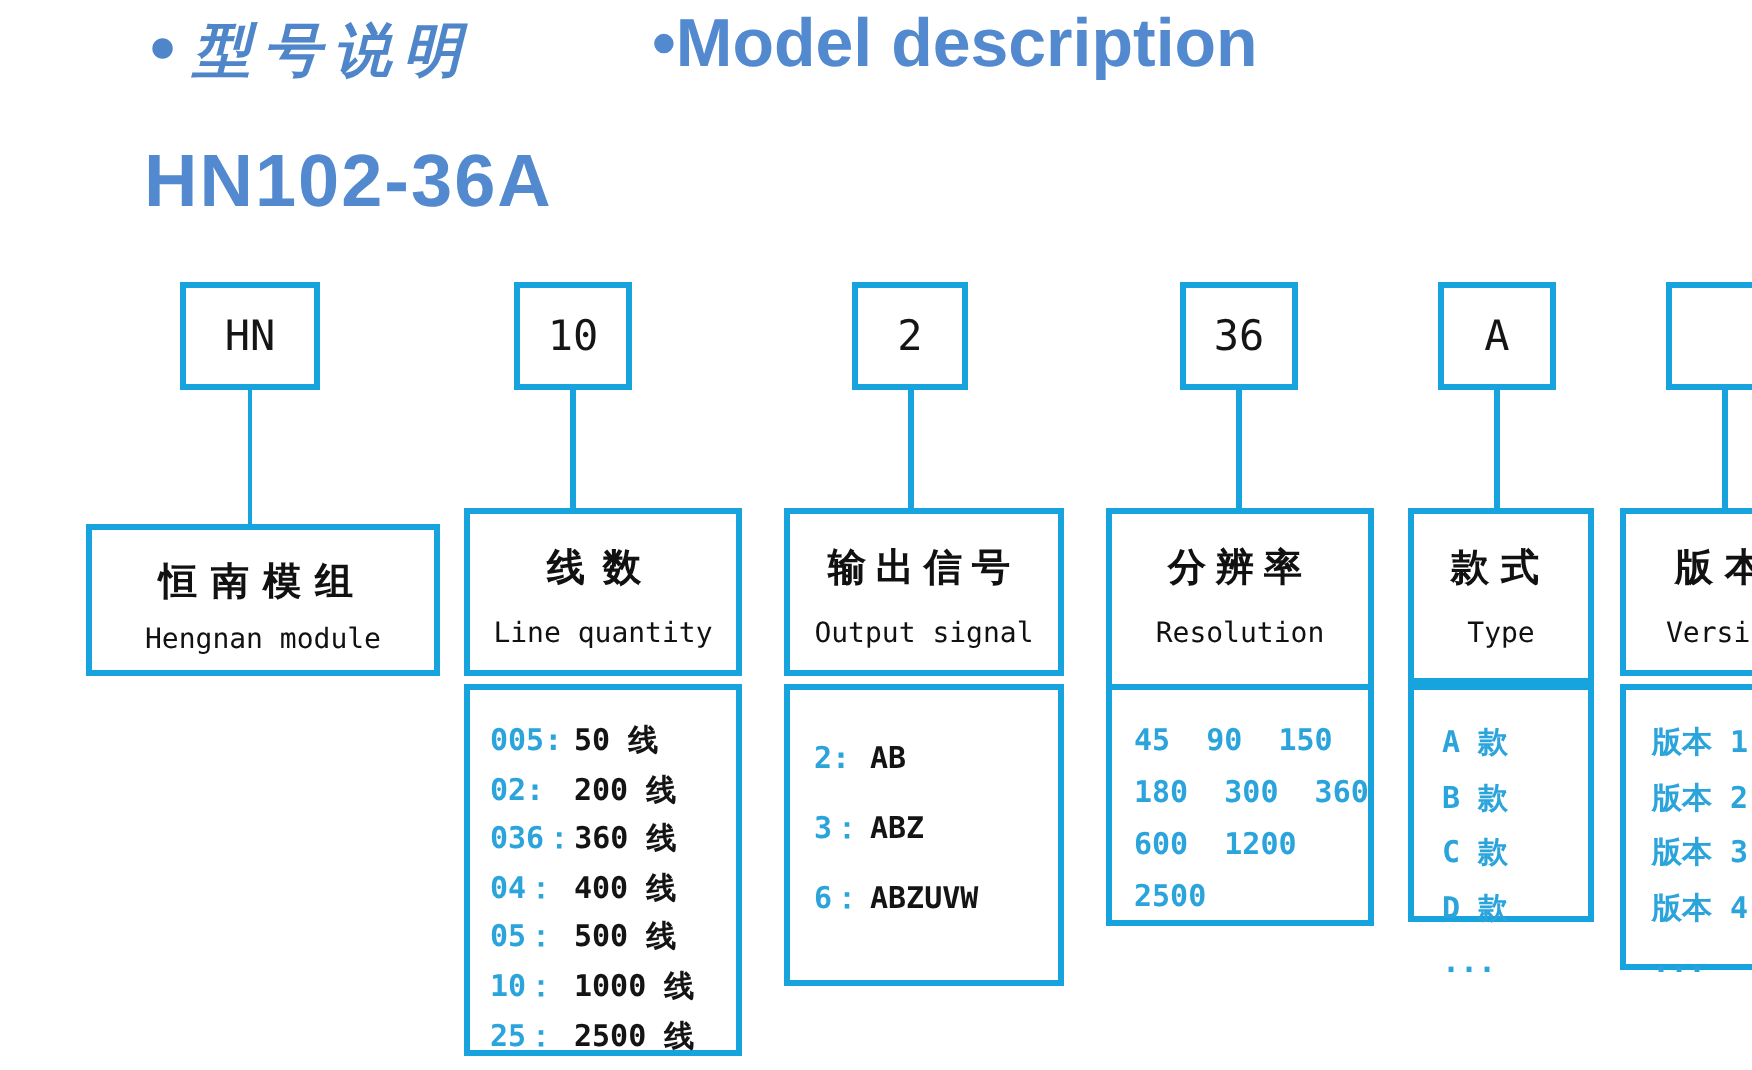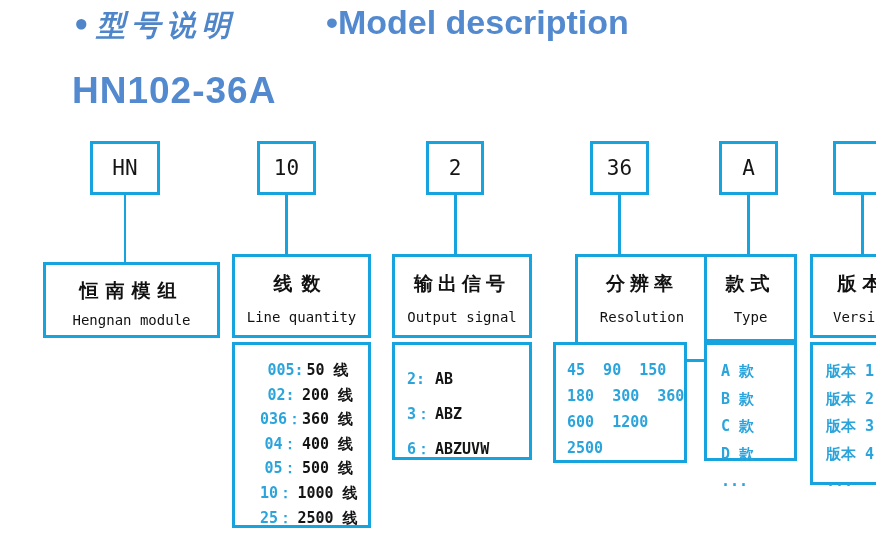--- a/index.html
+++ b/index.html
@@ -52,21 +52,21 @@
   
   .content-box{
     border:3px solid #17a3de;background:#fff;box-sizing:border-box;
   }
   .row{white-space:pre;font-weight:700;font-size:15px;color:#141414;}
   .row .k{color:#2ba4dc;display:inline-block;}
   .row .v{color:#141414;}
   .cyan-row{color:#2ba4dc;}
   
   .rows-lineq{padding:13px 0 0 10px;}
-  .rows-lineq .row{line-height:24.6px;text-align:center;}
+  .rows-lineq .row{line-height:24.6px;}
   .rows-lineq .k{min-width:42px;}
   .rows-output{padding:17px 0 0 12px;}
   .rows-output .row{line-height:35px;}
   .rows-output .k{min-width:28px;}
   .rows-res{padding:12px 0 0 11px;}
   .rows-res .row{line-height:26px;}
   .rows-type{padding:13px 0 0 14px;}
   .rows-type .row{line-height:27.5px;}
   .rows-ver{padding:13px 0 0 13px;}
   .rows-ver .row{line-height:27.5px;}
@@ -111,21 +111,21 @@
     <div class="hd-en" style="margin-top:8px;">Hengnan module</div>
   </div>
   <div class="abs header-box" style="left:192px;top:254px;width:139px;height:84px;">
     <div class="hd-cn" style="letter-spacing:9px;">线数</div>
     <div class="hd-en">Line quantity</div>
   </div>
   <div class="abs header-box" style="left:352px;top:254px;width:140px;height:84px;">
     <div class="hd-cn">输出信号</div>
     <div class="hd-en">Output signal</div>
   </div>
-  <div class="abs header-box" style="left:535px;top:254px;width:134px;height:108px;">
+  <div class="abs header-box" style="left:513px;top:254px;width:134px;height:108px;">
     <div class="hd-cn">分辨率</div>
     <div class="hd-en">Resolution</div>
   </div>
   <div class="abs header-box" style="left:664px;top:254px;width:93px;height:88px;">
     <div class="hd-cn" style="letter-spacing:6px;">款式</div>
     <div class="hd-en">Type</div>
   </div>
   <div class="abs header-box" style="left:770px;top:254px;width:105px;height:84px;">
     <div class="hd-cn" style="letter-spacing:6px;">版本</div>
     <div class="hd-en">Version</div>
@@ -134,21 +134,21 @@
   <div class="abs content-box rows-lineq" style="left:192px;top:342px;width:139px;height:186px;">
     <div class="row"><span class="k">005:</span><span class="v">50 线</span></div>
     <div class="row"><span class="k">02:</span><span class="v">200 线</span></div>
     <div class="row"><span class="k">036：</span><span class="v">360 线</span></div>
     <div class="row"><span class="k">04：</span><span class="v">400 线</span></div>
     <div class="row"><span class="k">05：</span><span class="v">500 线</span></div>
     <div class="row"><span class="k">10：</span><span class="v">1000 线</span></div>
     <div class="row"><span class="k">25：</span><span class="v">2500 线</span></div>
   </div>
 
-  <div class="abs content-box rows-output" style="left:352px;top:342px;width:140px;height:118px;">
+  <div class="abs content-box rows-output" style="left:352px;top:342px;width:140px;height:151px;">
     <div class="row"><span class="k">2:</span><span class="v">AB</span></div>
     <div class="row"><span class="k">3：</span><span class="v">ABZ</span></div>
     <div class="row"><span class="k">6：</span><span class="v">ABZUVW</span></div>
   </div>
 
   <div class="abs content-box rows-res" style="left:513px;top:342px;width:134px;height:121px;">
     <div class="row cyan-row"><span class="k">45  90  150</span></div>
     <div class="row cyan-row"><span class="k">180  300  360</span></div>
     <div class="row cyan-row"><span class="k">600  1200</span></div>
     <div class="row cyan-row"><span class="k">2500</span></div>

